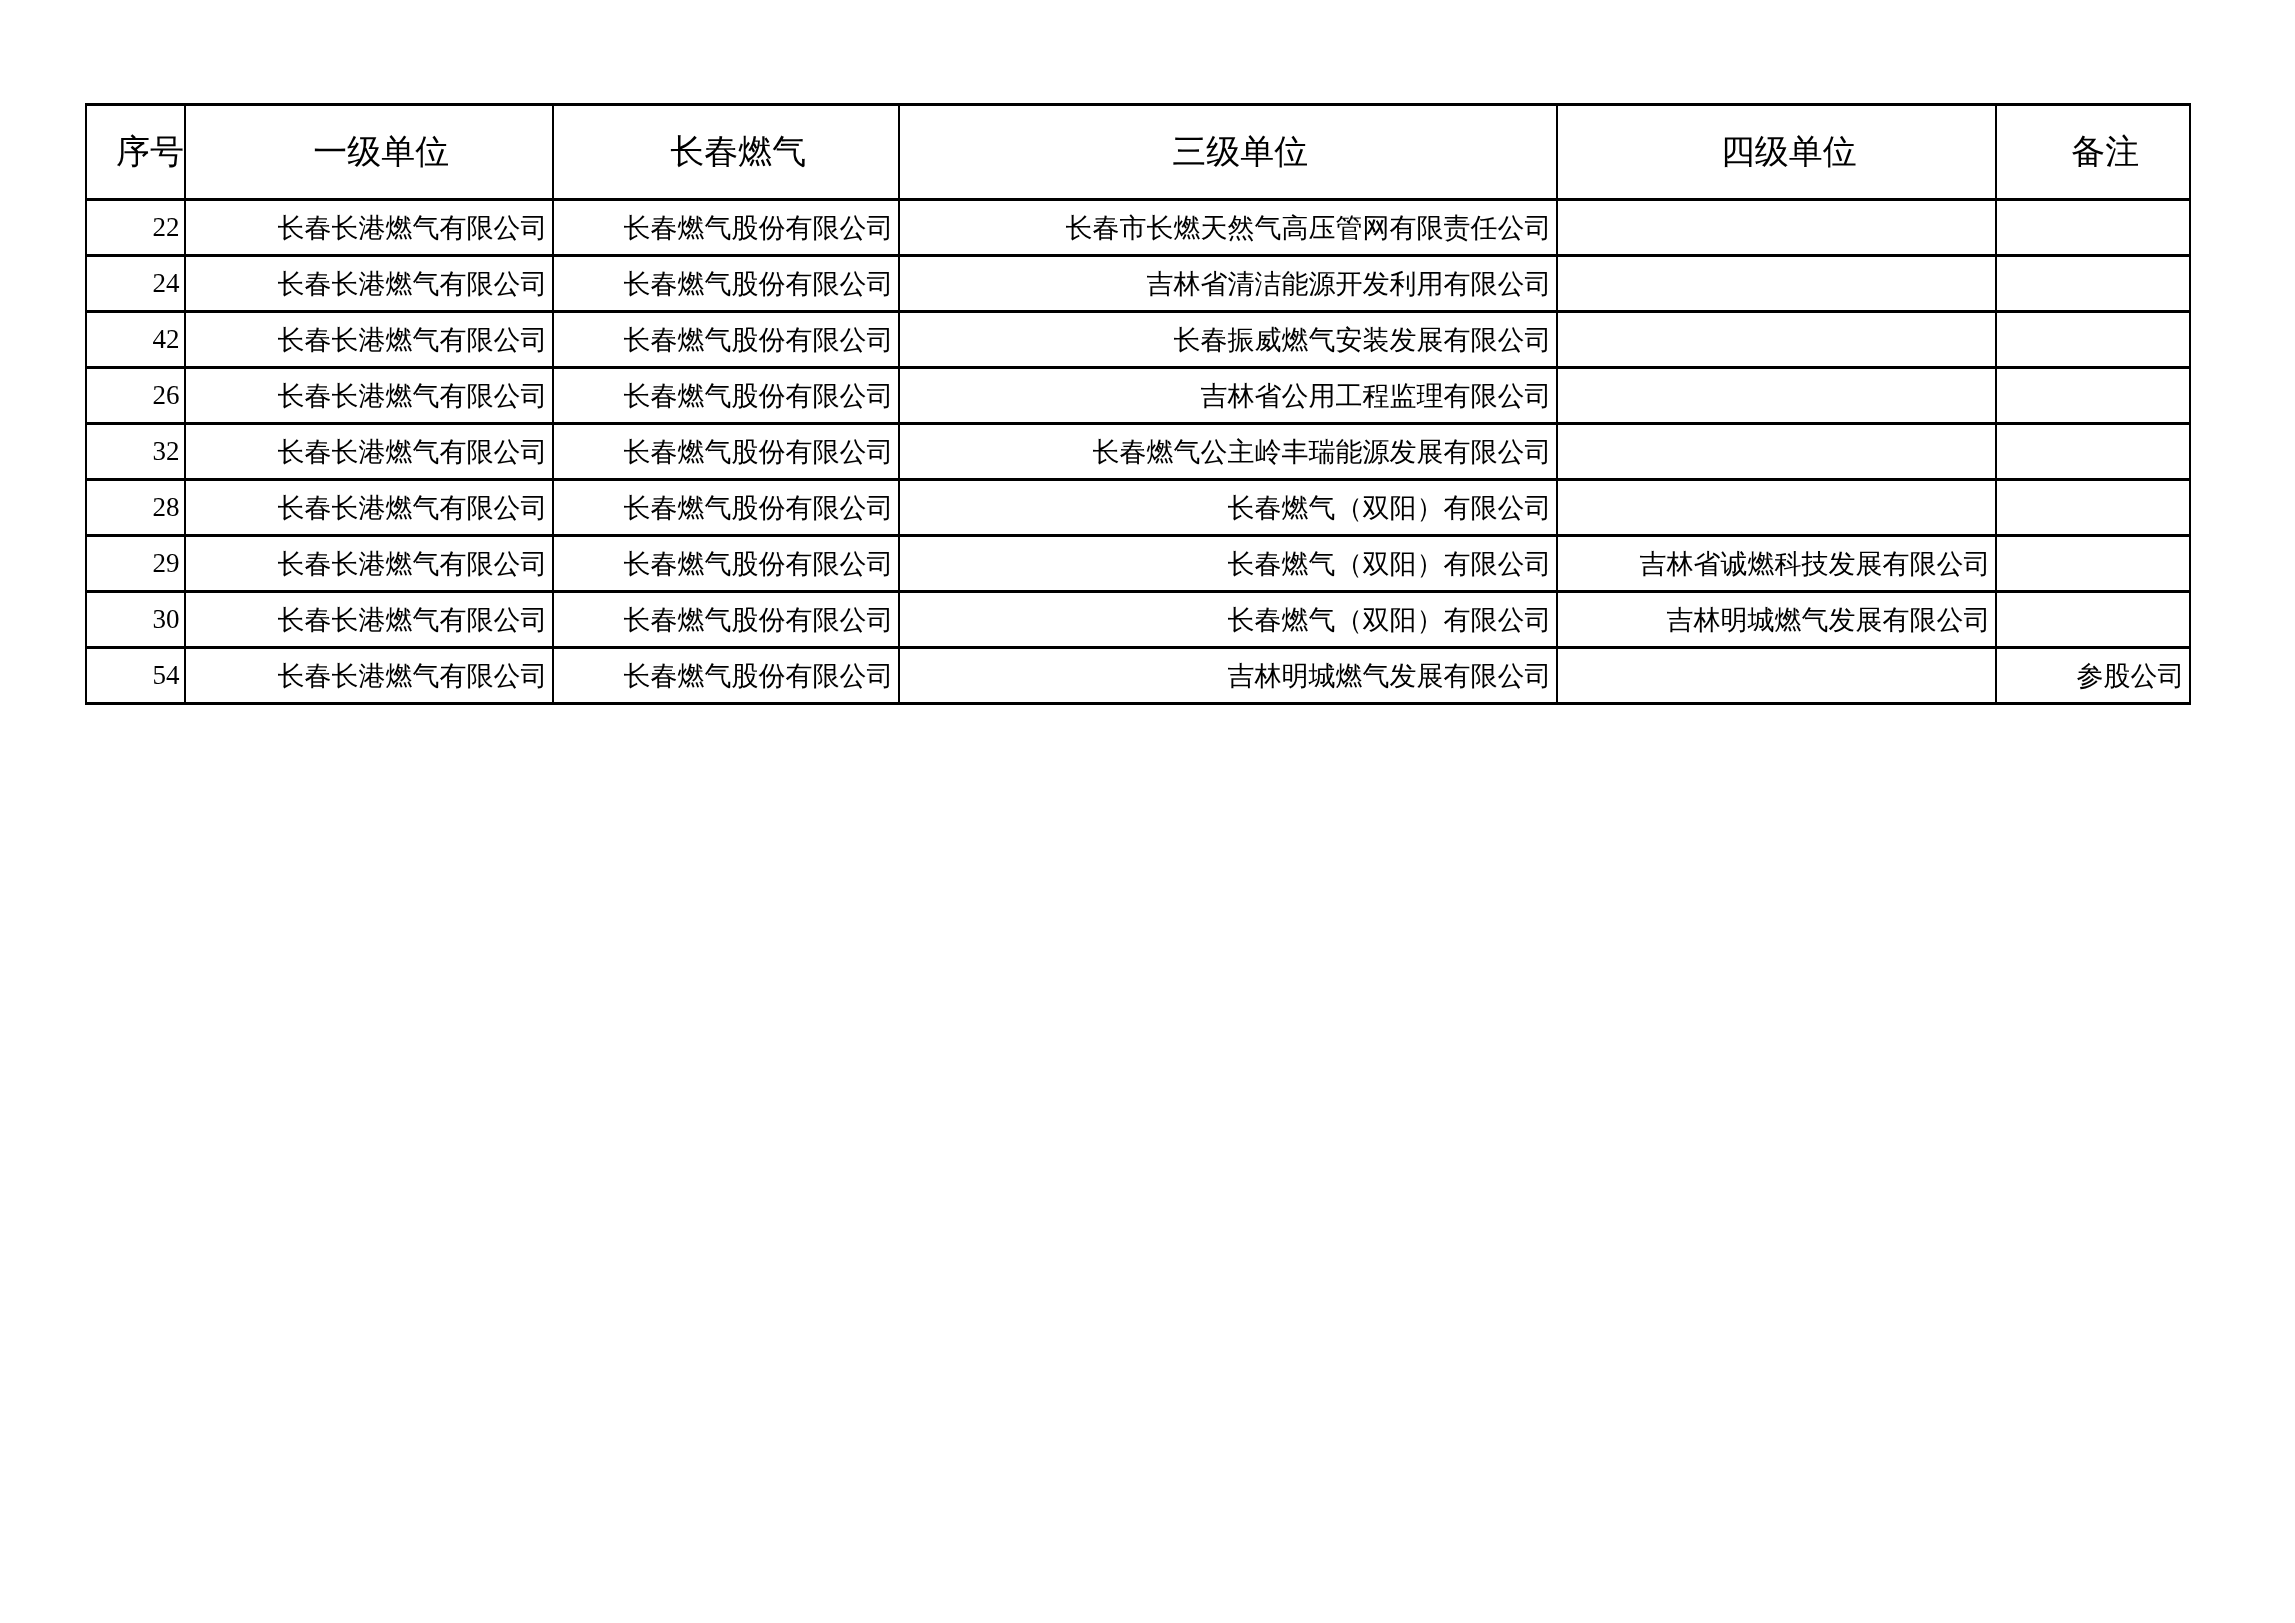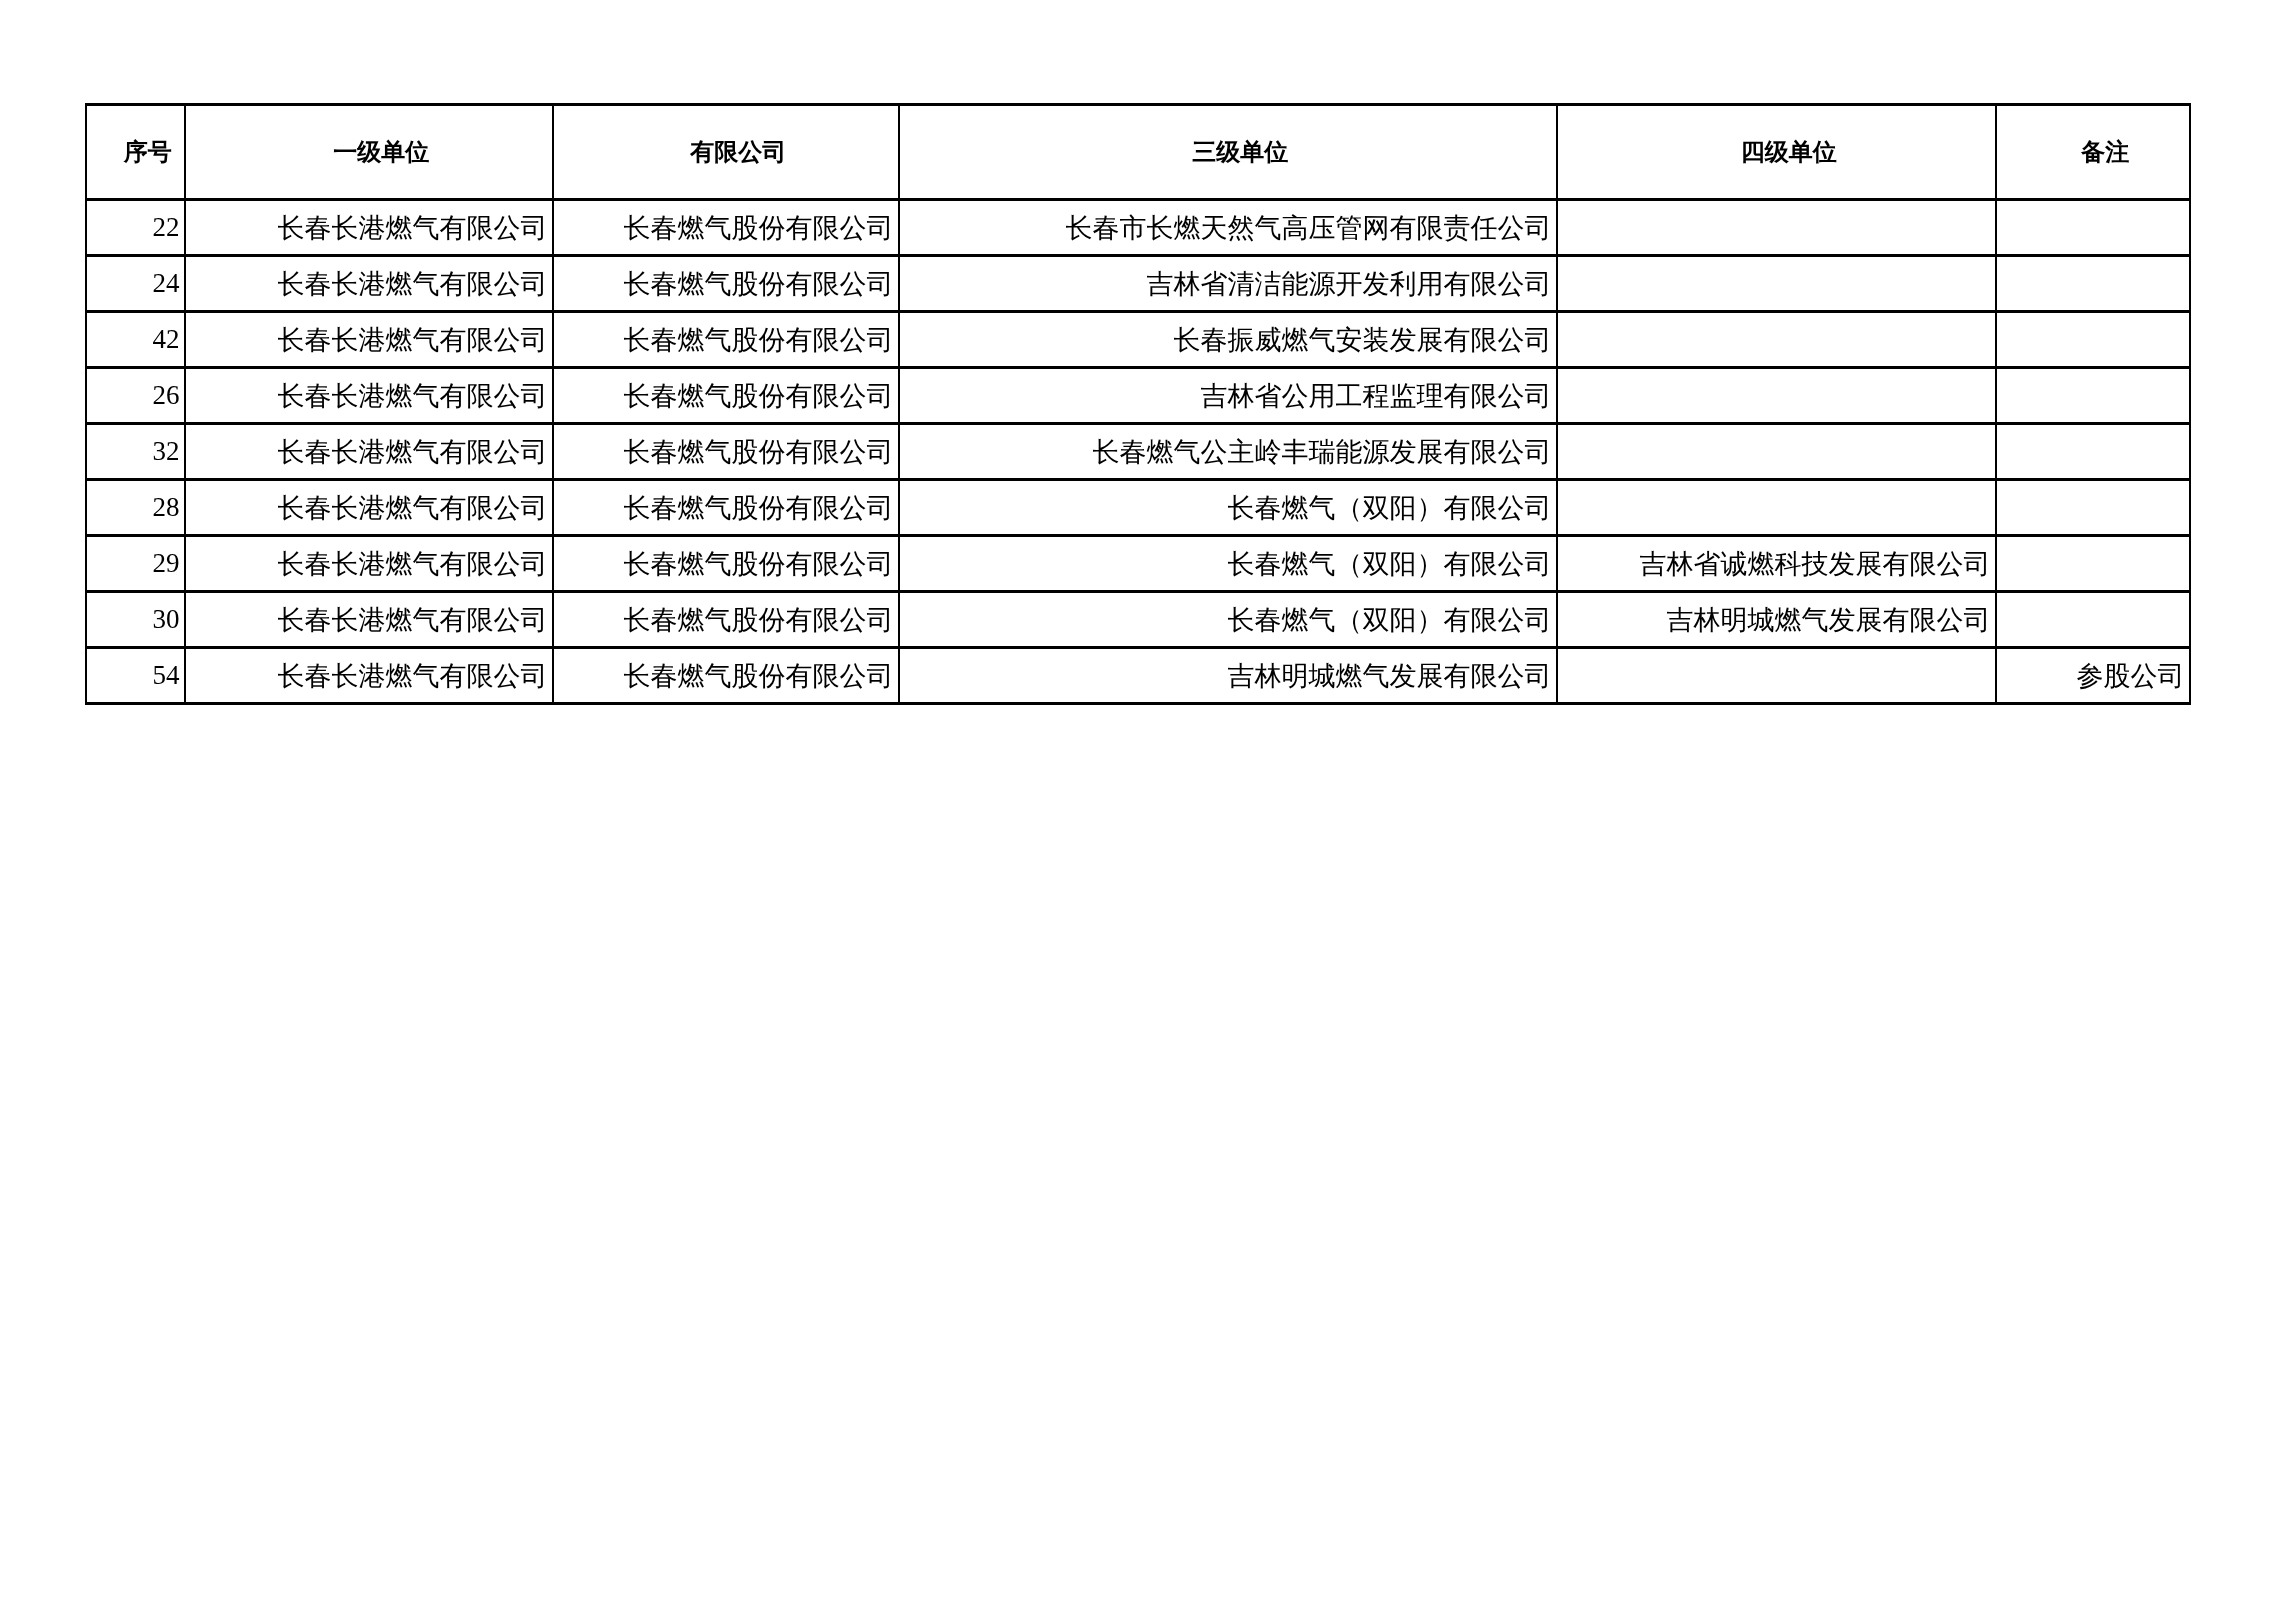--- a/index.html
+++ b/index.html
@@ -34,22 +34,22 @@
     overflow: hidden;
     white-space: nowrap;
   }
   .org-table thead tr {
     height: 95px;
   }
   .org-table tbody tr {
     height: 56px;
   }
   .org-table th {
-    font-size: 24px;
-    font-weight: bold;
+    font-size: 34px;
+    font-weight: normal;
     padding-left: 29px;
   }
   .org-table td {
     font-size: 27px;
     font-weight: normal;
     text-align: right;
   }
 </style>
 </head>
 <body>
@@ -61,21 +61,21 @@
       <col style="width:368px">
       <col style="width:346px">
       <col style="width:658px">
       <col style="width:439px">
       <col style="width:194px">
     </colgroup>
     <thead>
       <tr>
         <th>序号</th>
         <th>一级单位</th>
-        <th>有限公司</th>
+        <th>长春燃气</th>
         <th>三级单位</th>
         <th>四级单位</th>
         <th>备注</th>
       </tr>
     </thead>
     <tbody>
       <tr>
         <td>22</td>
         <td>长春长港燃气有限公司</td>
         <td>长春燃气股份有限公司</td>

